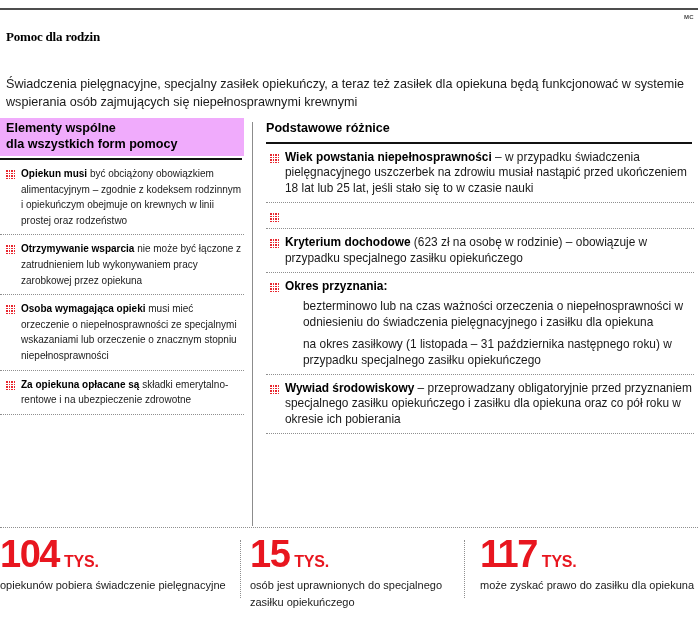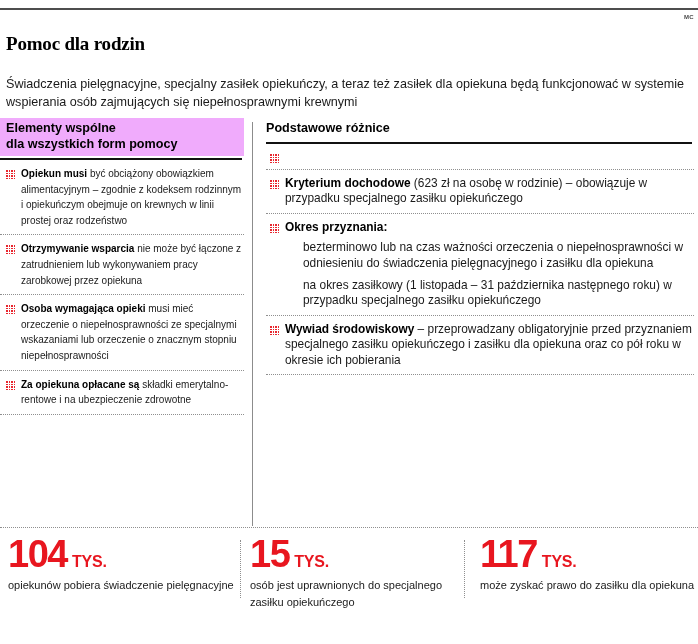--- a/index.html
+++ b/index.html
@@ -42,21 +42,21 @@
     color: #4a4a4a;
   }
 
   
   .headline {
     position: absolute;
     left: 6px;
     top: 20px;
     font-family: "Liberation Serif", serif;
     font-weight: bold;
-    font-size: 19px;
+    font-size: 13px;
     letter-spacing: -0.2px;
     color: #000000;
   }
 
   .standfirst {
     position: absolute;
     left: 6px;
     top: 62px;
     width: 680px;
     font-size: 12.6px;
@@ -171,21 +171,21 @@
     position: absolute;
     left: 0;
     top: 534px;
     width: 698px;
     display: flex;
   }
   .stat {
     position: relative;
     box-sizing: border-box;
   }
-  .stat.s1 { width: 240px; padding-left: 8px; }
+  .stat.s1 { width: 240px; padding-left: 0px; }
   .stat.s2 { width: 224px; padding-left: 10px; }
   .stat.s3 { width: 234px; padding-left: 16px; }
   .stat .vdot {
     position: absolute;
     left: 0;
     top: 6px;
     height: 58px;
     border-left: 1px dotted #8f8f8f;
   }
   .stat-num-row {
@@ -254,20 +254,24 @@
     <div class="item last">
       <span class="bullet"></span>
       <span class="item-text"><b>Za opiekuna opłacane są</b><span> składki emerytalno-rentowe i na ubezpieczenie zdrowotne</span></span>
     </div>
   </div>
 
   <div class="col-right">
     <div class="col-head plain">Podstawowe różnice</div>
     <div class="head-rule"></div>
 
+    <div class="item">
+      <span class="bullet"></span>
+      <span class="item-text"><b>Wiek powstania niepełnosprawności</b><span> – w przypadku świadczenia pielęgnacyjnego uszczerbek na zdrowiu musiał nastąpić przed ukończeniem 18 lat lub 25 lat, jeśli stało się to w czasie nauki</span></span>
+    </div>
 
     <div class="item">
       <span class="bullet"></span>
     </div>
 
     <div class="item">
       <span class="bullet"></span>
       <span class="item-text"><b>Kryterium dochodowe</b><span> (623 zł na osobę w rodzinie) – obowiązuje w przypadku specjalnego zasiłku opiekuńczego</span></span>
     </div>
 

